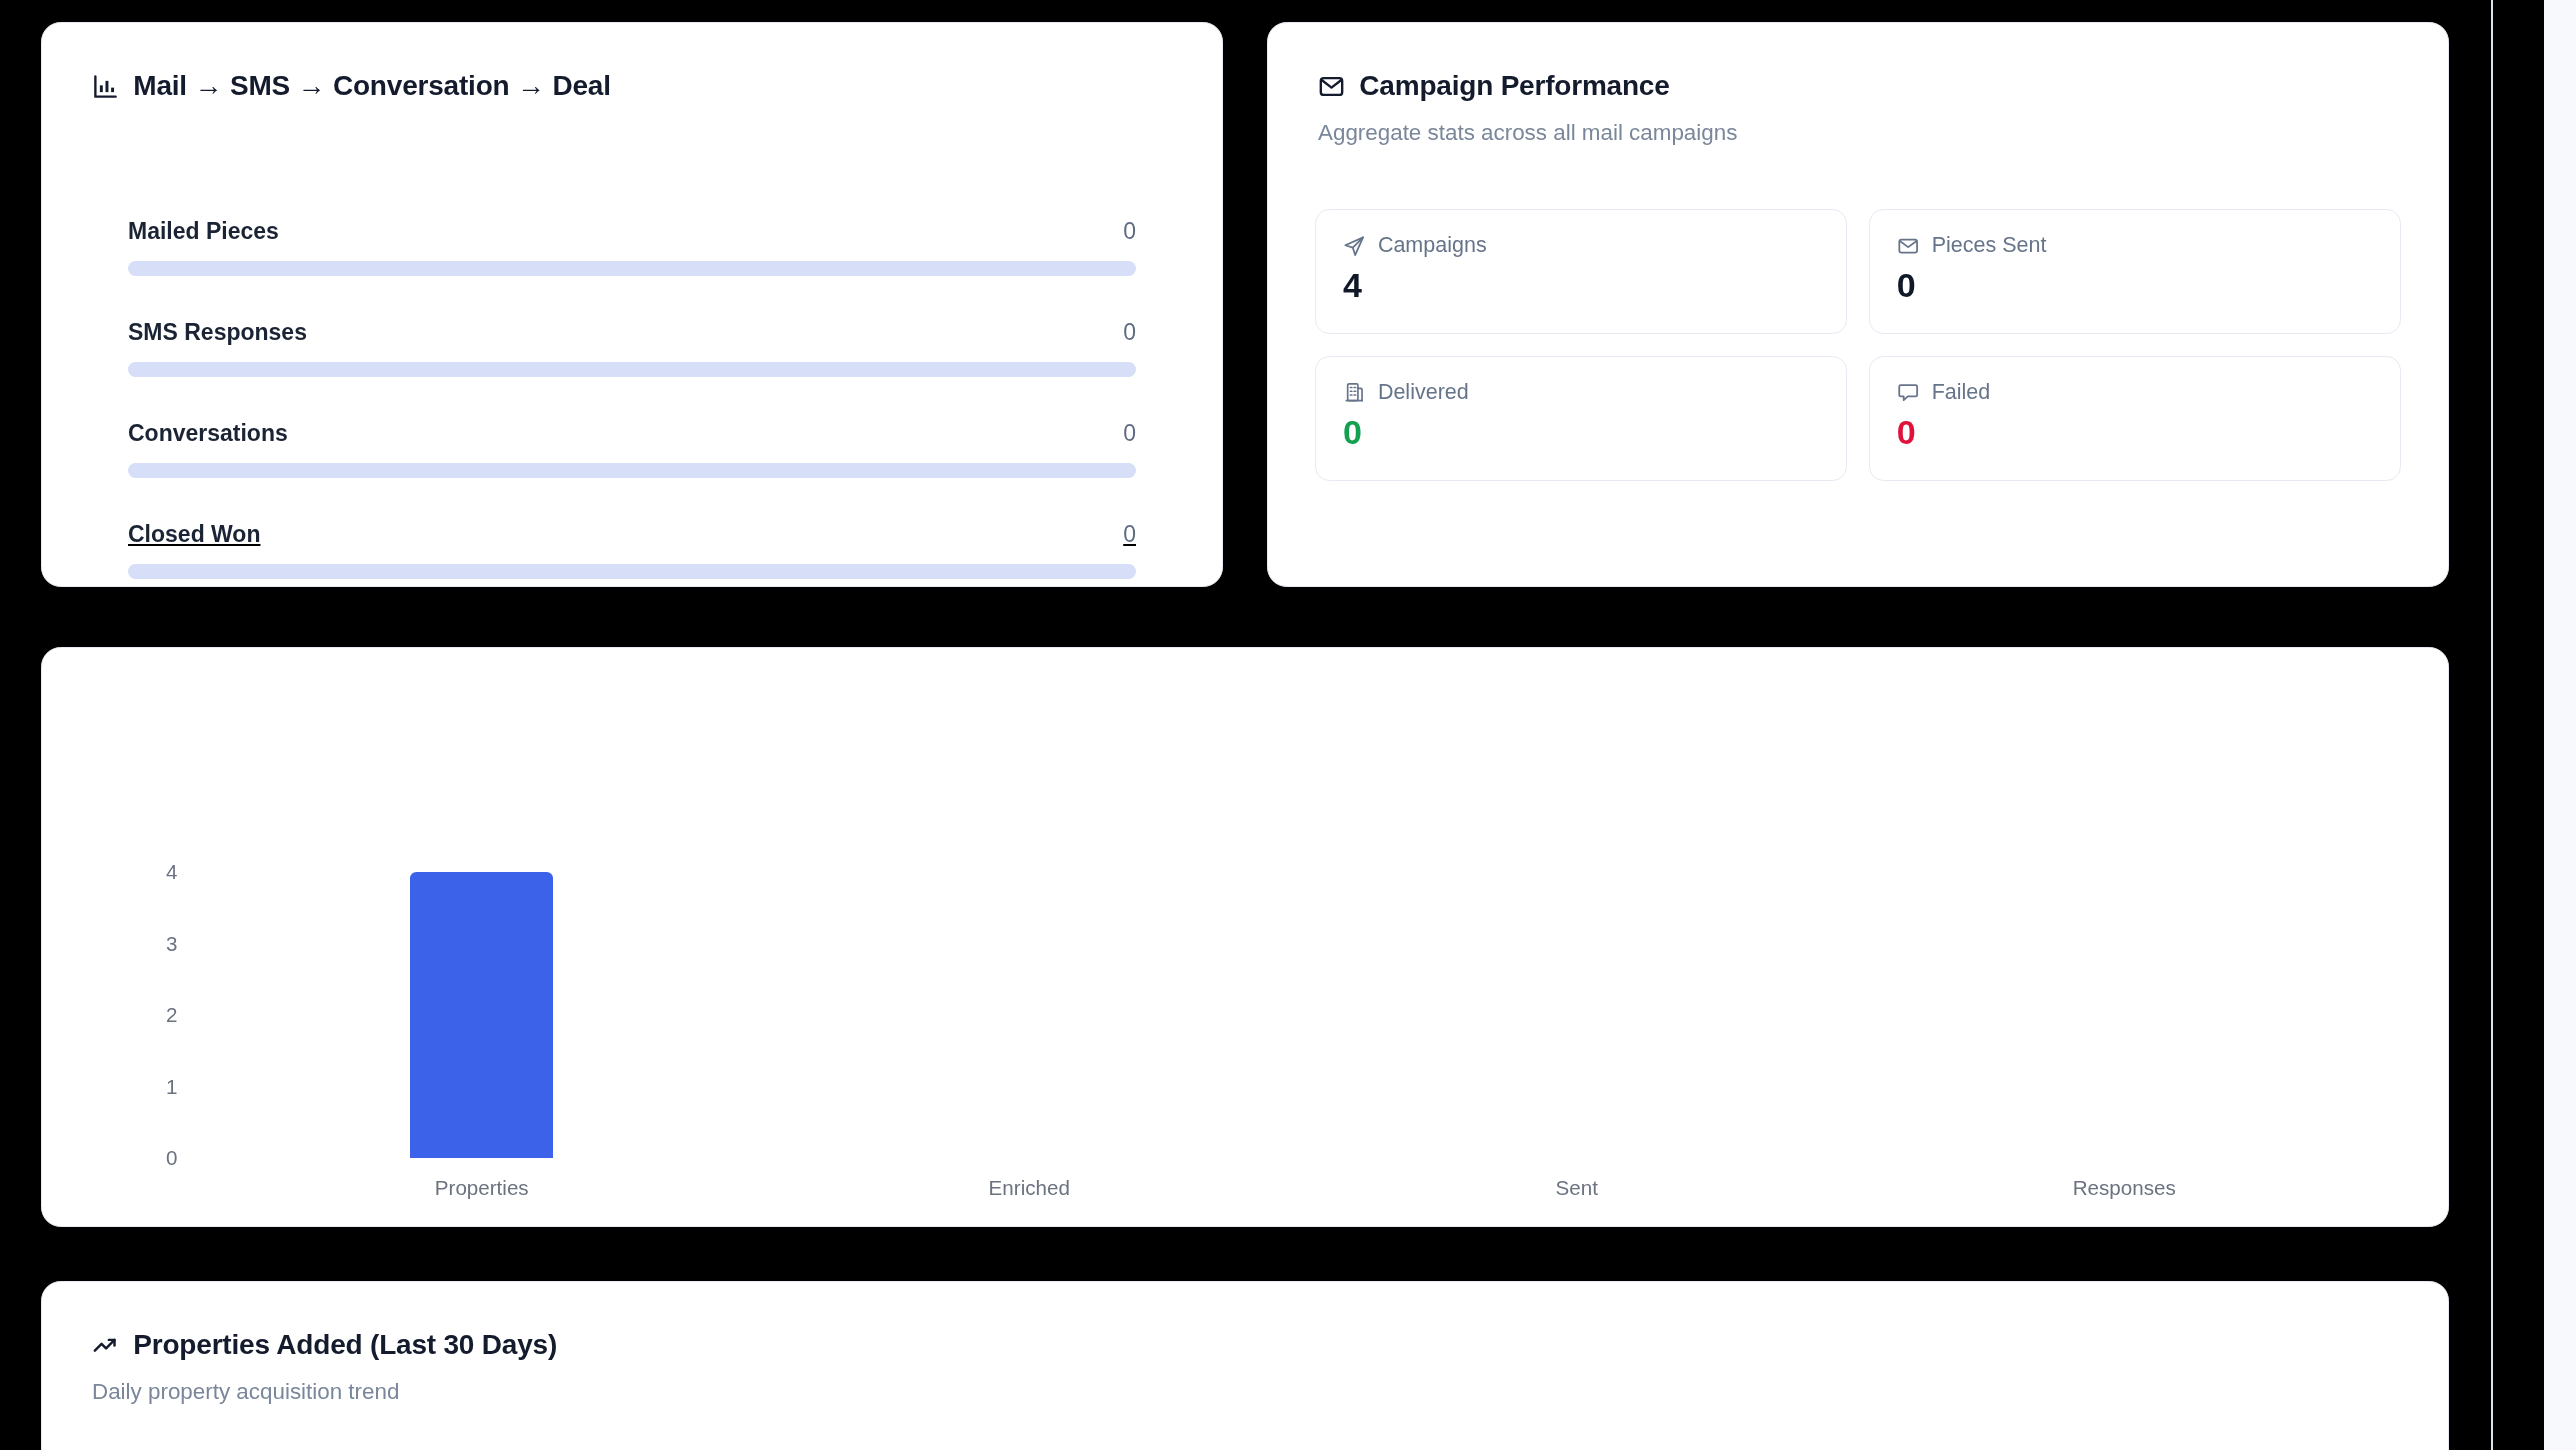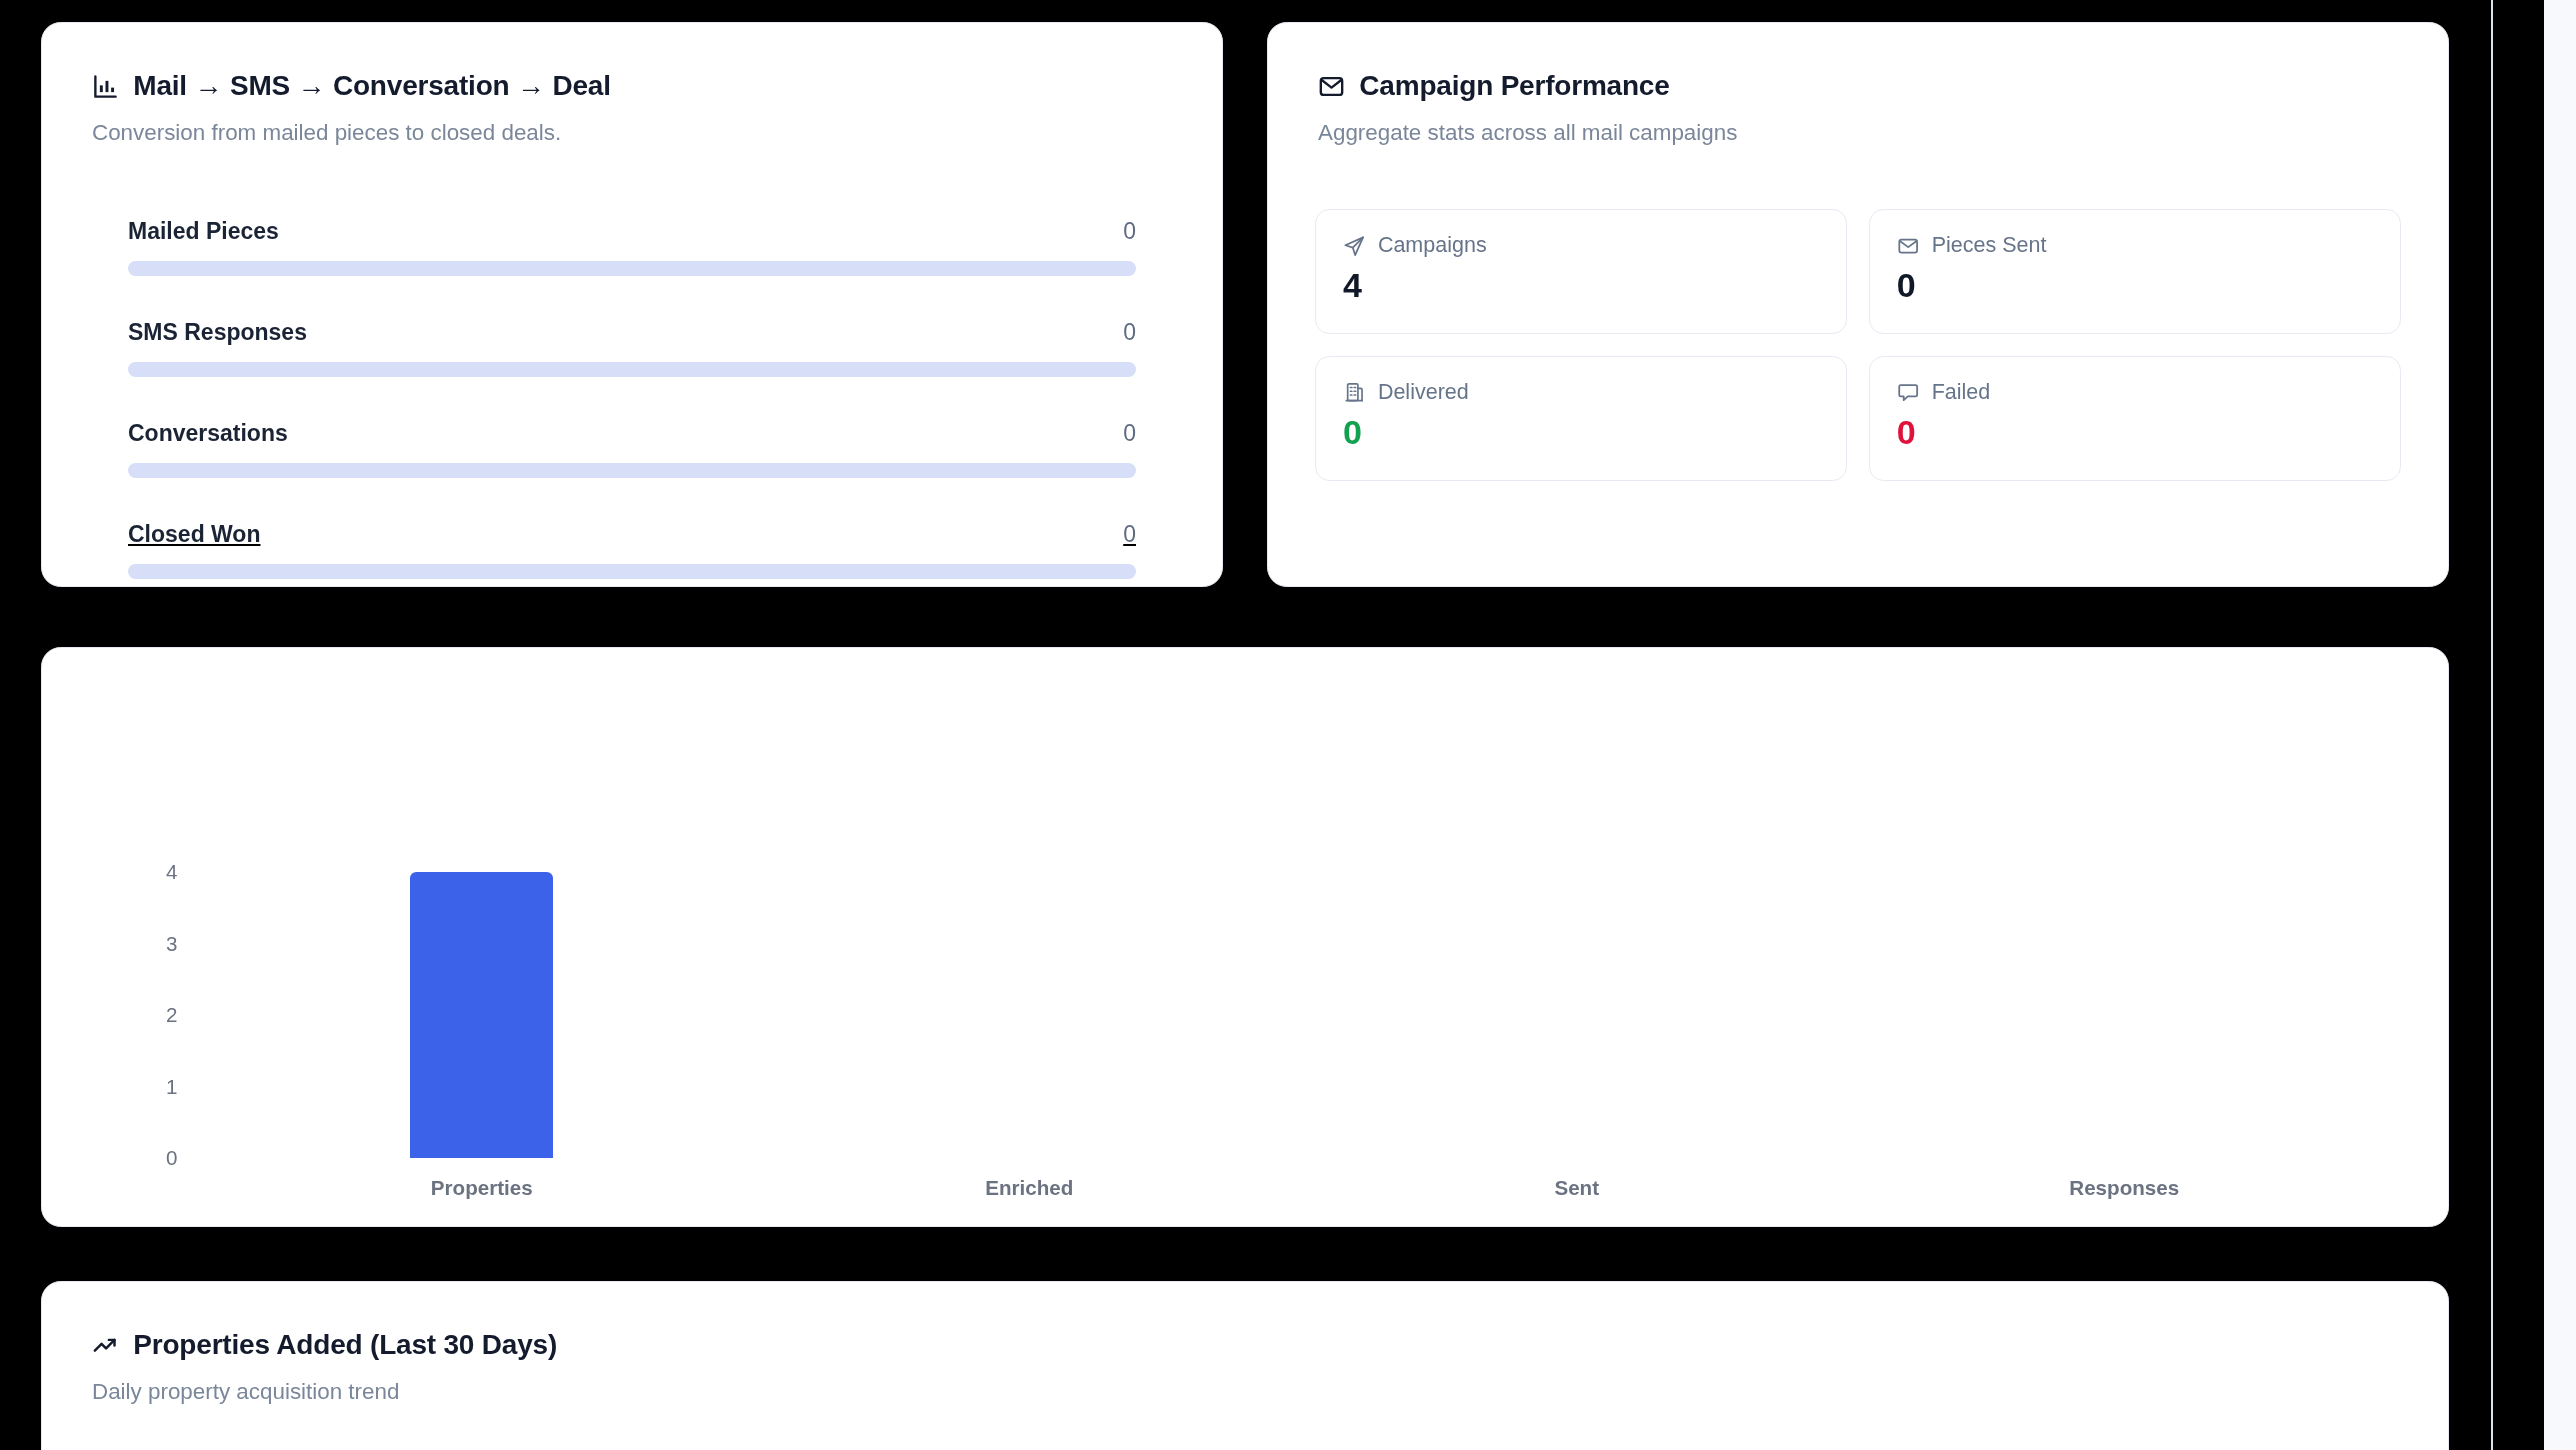--- a/index.html
+++ b/index.html
@@ -238,21 +238,20 @@
     background: #3B62E8;
     border-radius: 6.3px 6.3px 0 0;
   }
 
   .x-labels {
     position: absolute;
     left: 116px;
     right: 0;
     top: 304px;
     display: flex;
-    font-weight: bold;
   }
 
   .x-label {
     flex: 1 1 0;
     text-align: center;
     font-size: 20.6px;
     color: #6B7280;
   }
 
   
@@ -280,21 +279,20 @@
         <span class="ico">
           <svg width="27" height="27" viewBox="0 0 24 24" fill="none" stroke="#141B2D" stroke-width="2.1" stroke-linecap="round" stroke-linejoin="round">
             <path d="M3 3v18h18"></path>
             <rect x="7" y="11" width="2.6" height="6" fill="#141B2D" stroke="none"></rect>
             <rect x="12" y="7" width="2.6" height="10" fill="#141B2D" stroke="none"></rect>
             <rect x="17" y="13" width="2.6" height="4" fill="#141B2D" stroke="none"></rect>
           </svg>
         </span>
         <h2 class="card-title">Mail → SMS → Conversation → Deal</h2>
       </div>
-      <p class="card-sub">Conversion from mailed pieces to closed deals.</p>
     </div>
 
     <div class="progress-list">
 
       <div class="progress-row">
         <div class="progress-head">
           <span class="progress-label">Mailed Pieces</span>
           <span class="progress-value">0</span>
         </div>
         <div class="progress-track">

